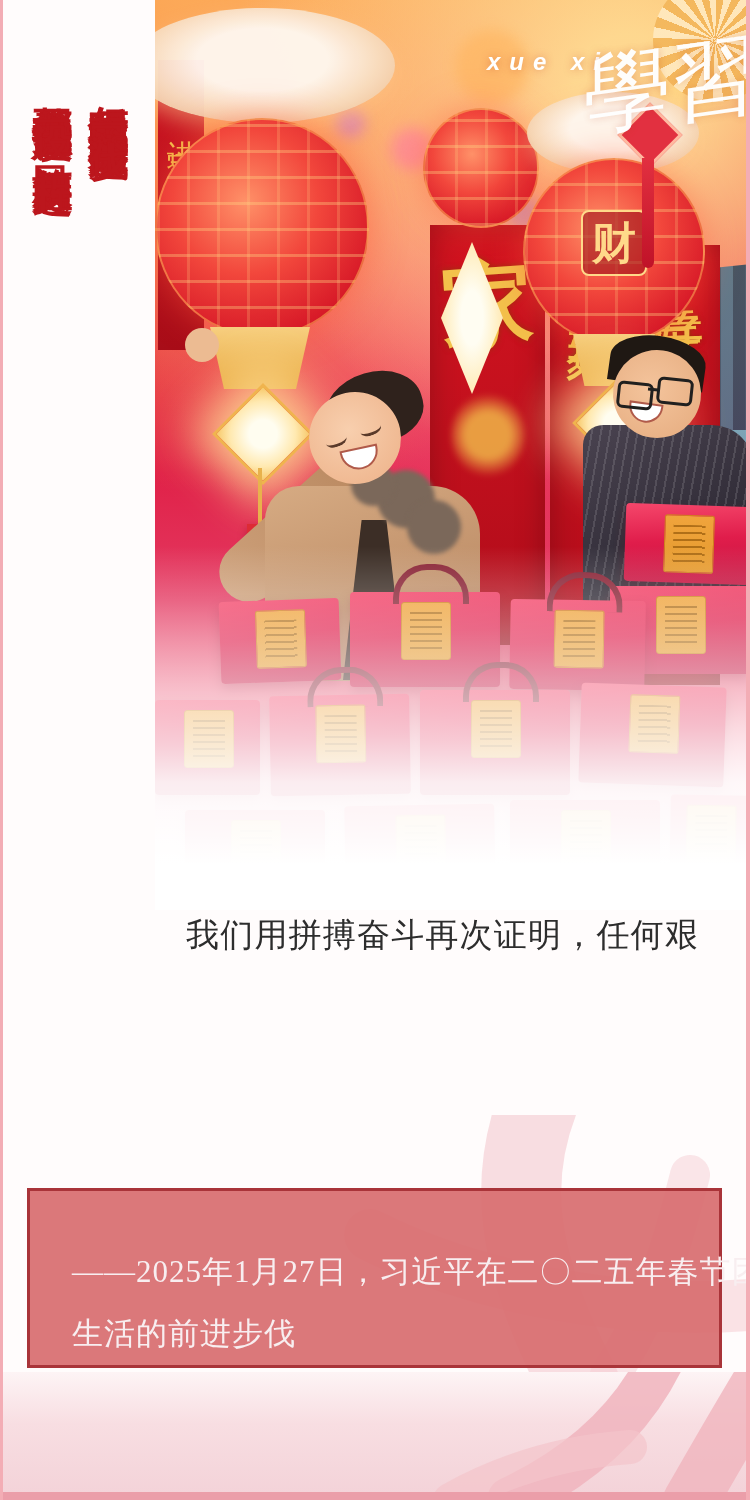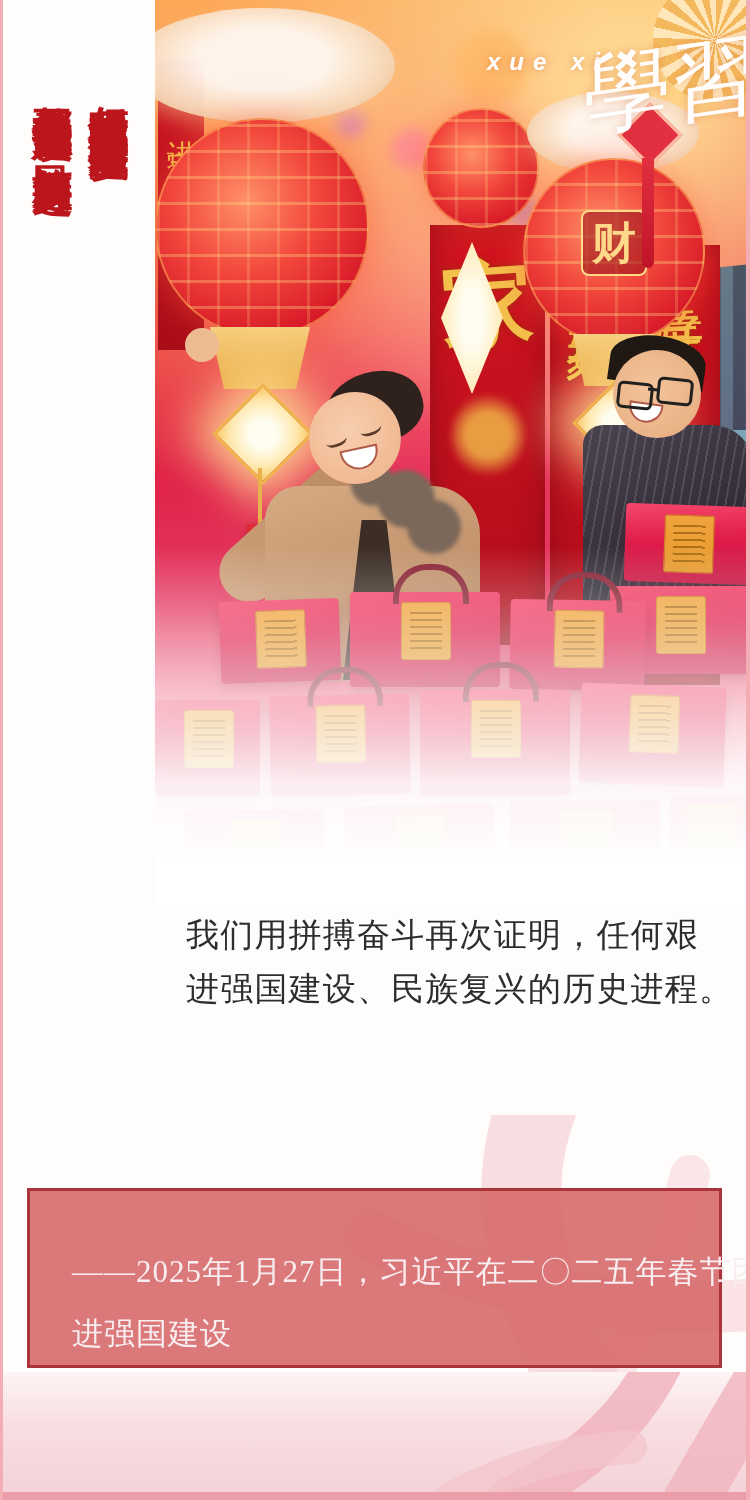--- a/index.html
+++ b/index.html
@@ -287,26 +287,25 @@
   </div>
 
   <svg class="watermark" width="500" height="257" viewBox="0 0 500 257">
     <path d="M300 -40 C 250 60, 268 150, 330 270" stroke="#f3c3ca" stroke-width="80" fill="none" stroke-linecap="round" opacity="0.55"></path>
     <path d="M120 120 C 220 170, 360 200, 500 190" stroke="#f3c3ca" stroke-width="52" fill="none" stroke-linecap="round" opacity="0.45"></path>
     <path d="M440 60 C 420 140, 400 200, 360 260" stroke="#f5cdd3" stroke-width="40" fill="none" stroke-linecap="round" opacity="0.5"></path>
   </svg>
 
   <div class="quote">
     <div class="quote-line">我们用拼搏奋斗再次证明，任何艰</div>
-    <div class="quote-line">进强国建设、民族复兴的历史进程。</div>
   </div>
 
   <div class="banner">
     <div class="banner-line">——2025年1月27日，习近平在二〇二五年春节团</div>
-    <div class="banner-line">进强国建设</div>
+    <div class="banner-line">生活的前进步伐</div>
   </div>
 
   <div class="footer">
     <svg class="footer-marks" width="420" height="128" viewBox="0 0 420 128">
       <path d="M330 -10 C 300 50, 250 95, 180 128" stroke="#f0b4bd" stroke-width="46" fill="none" stroke-linecap="round" opacity="0.85"></path>
       <path d="M430 10 C 400 60, 380 95, 360 130" stroke="#f0b4bd" stroke-width="55" fill="none" stroke-linecap="round" opacity="0.8"></path>
       <path d="M120 128 C 170 100, 230 80, 300 75" stroke="#f4c4cb" stroke-width="34" fill="none" stroke-linecap="round" opacity="0.7"></path>
     </svg>
     <div class="footer-strip"></div>
   </div>

